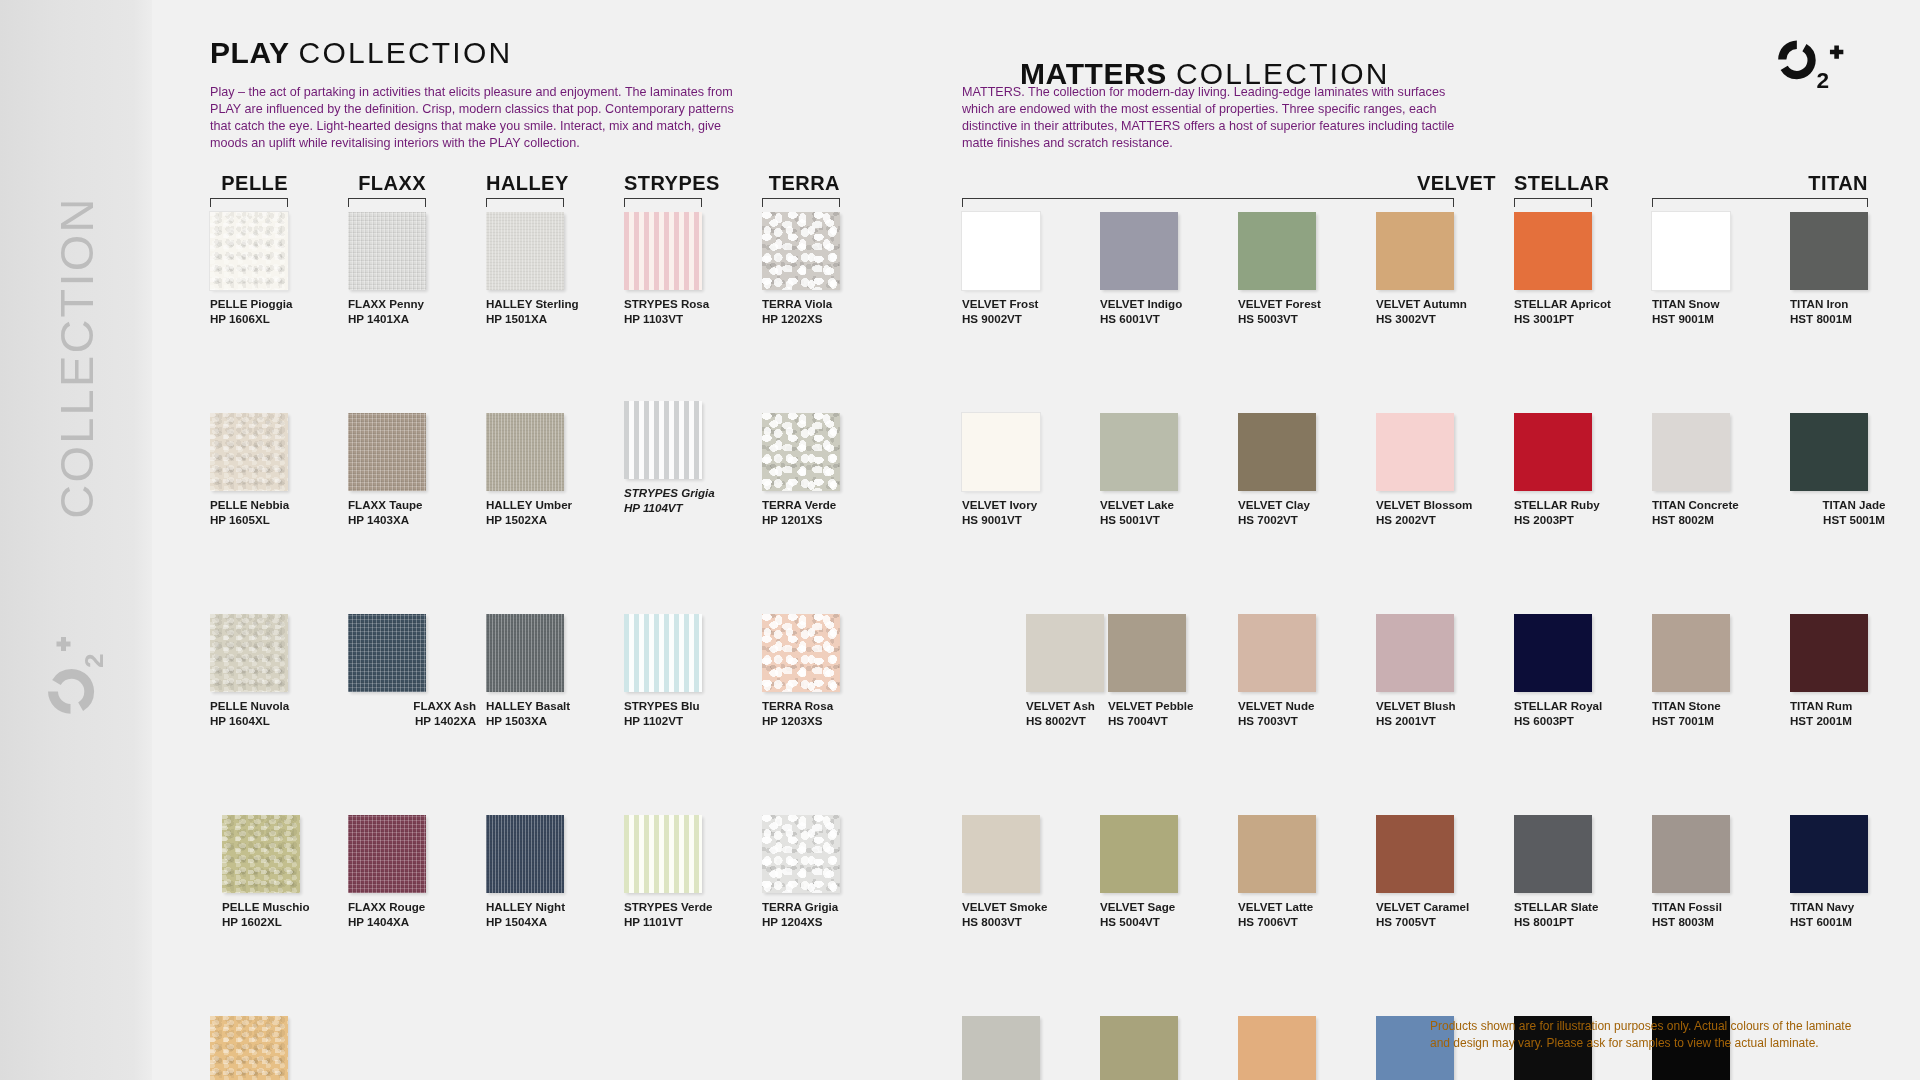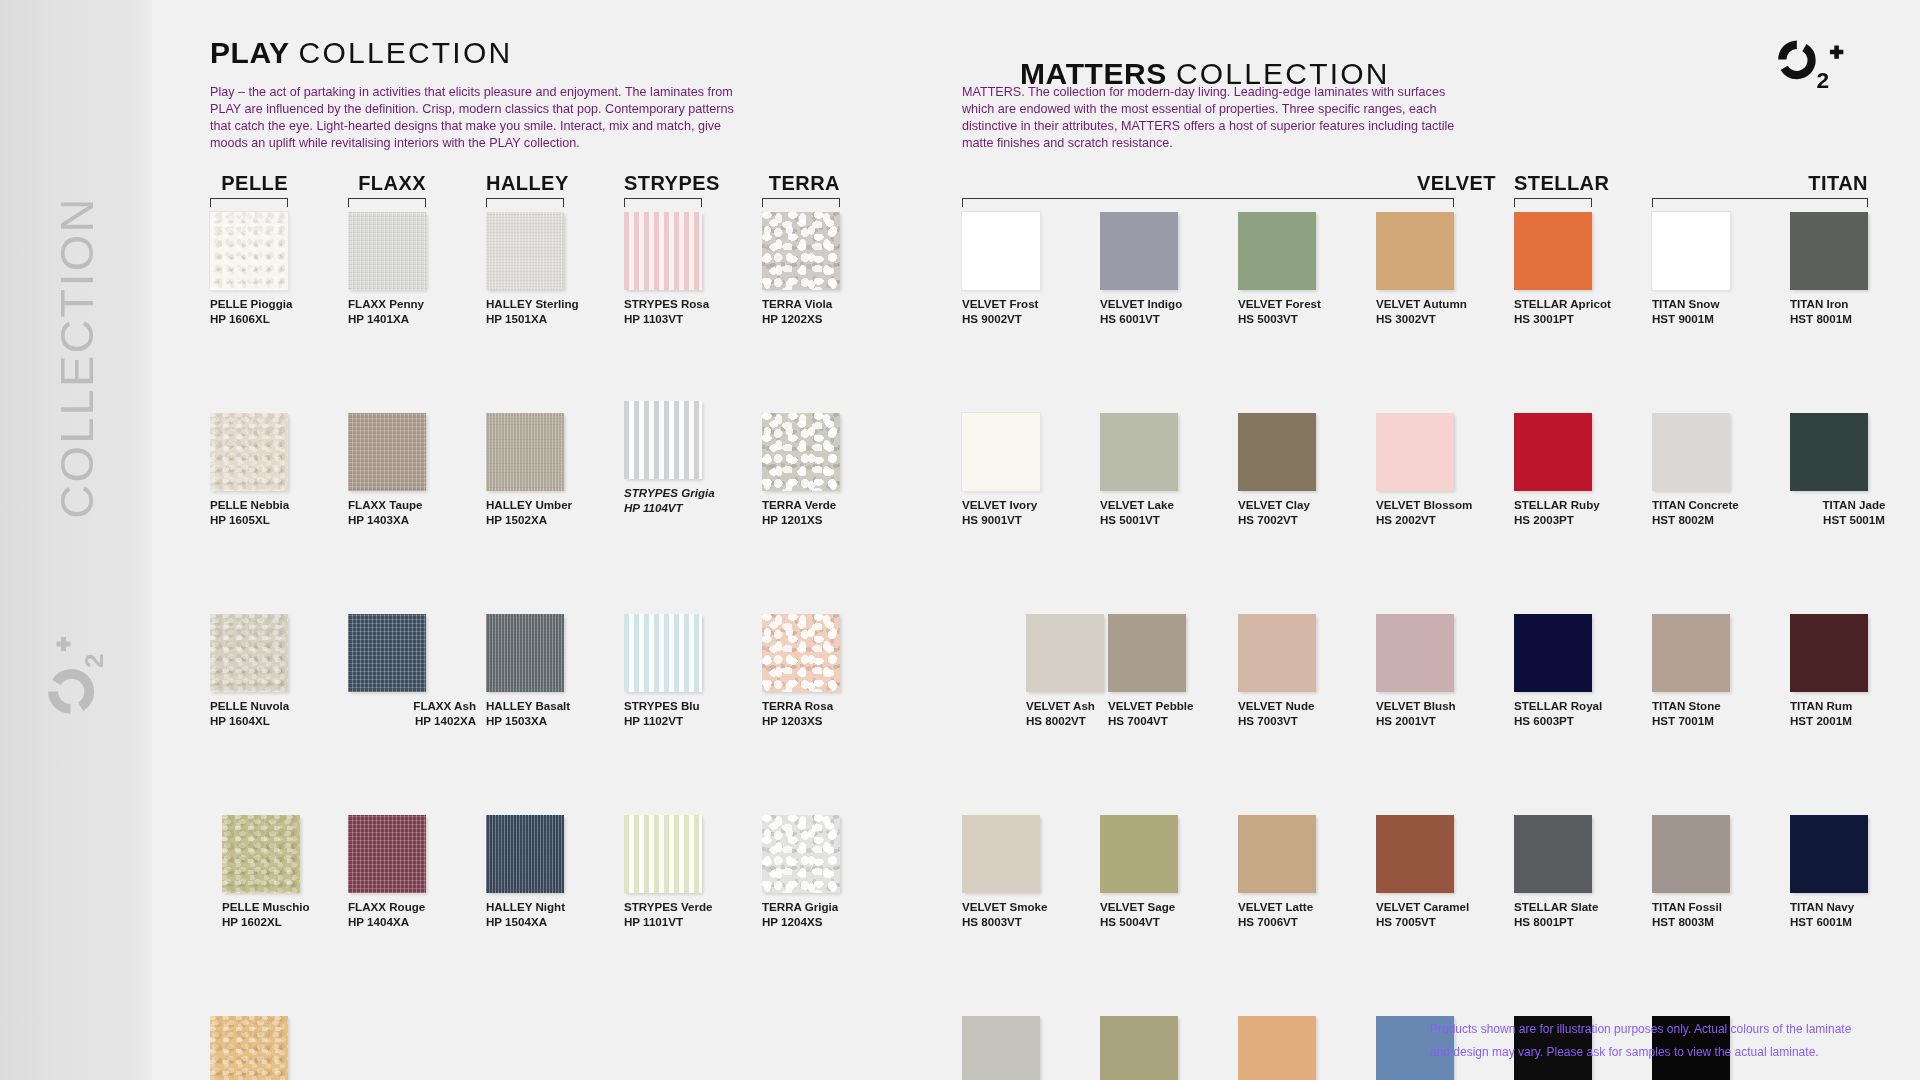--- a/index.html
+++ b/index.html
@@ -149,22 +149,22 @@
     background-size: 26px 22px, 24px 26px, 28px 24px, 30px 22px, 22px 27px, 27px 25px, 19px 18px, 21px 17px, 18px 20px, 20px 19px;
   }
   .tex-stripe::after {
     content:""; position:absolute; inset:0;
   }
 
   
   #footer-note {
     position: absolute;
     font-size: 12px;
-    line-height: 23px;
-    color: #8b5cf6;
+    line-height: 17px;
+    color: #a16207;
     white-space: pre-line;
   }
 </style>
 </head>
 <body>
 
 <div id="page">
 
   <div id="rail">
     <div id="rail-inner">

